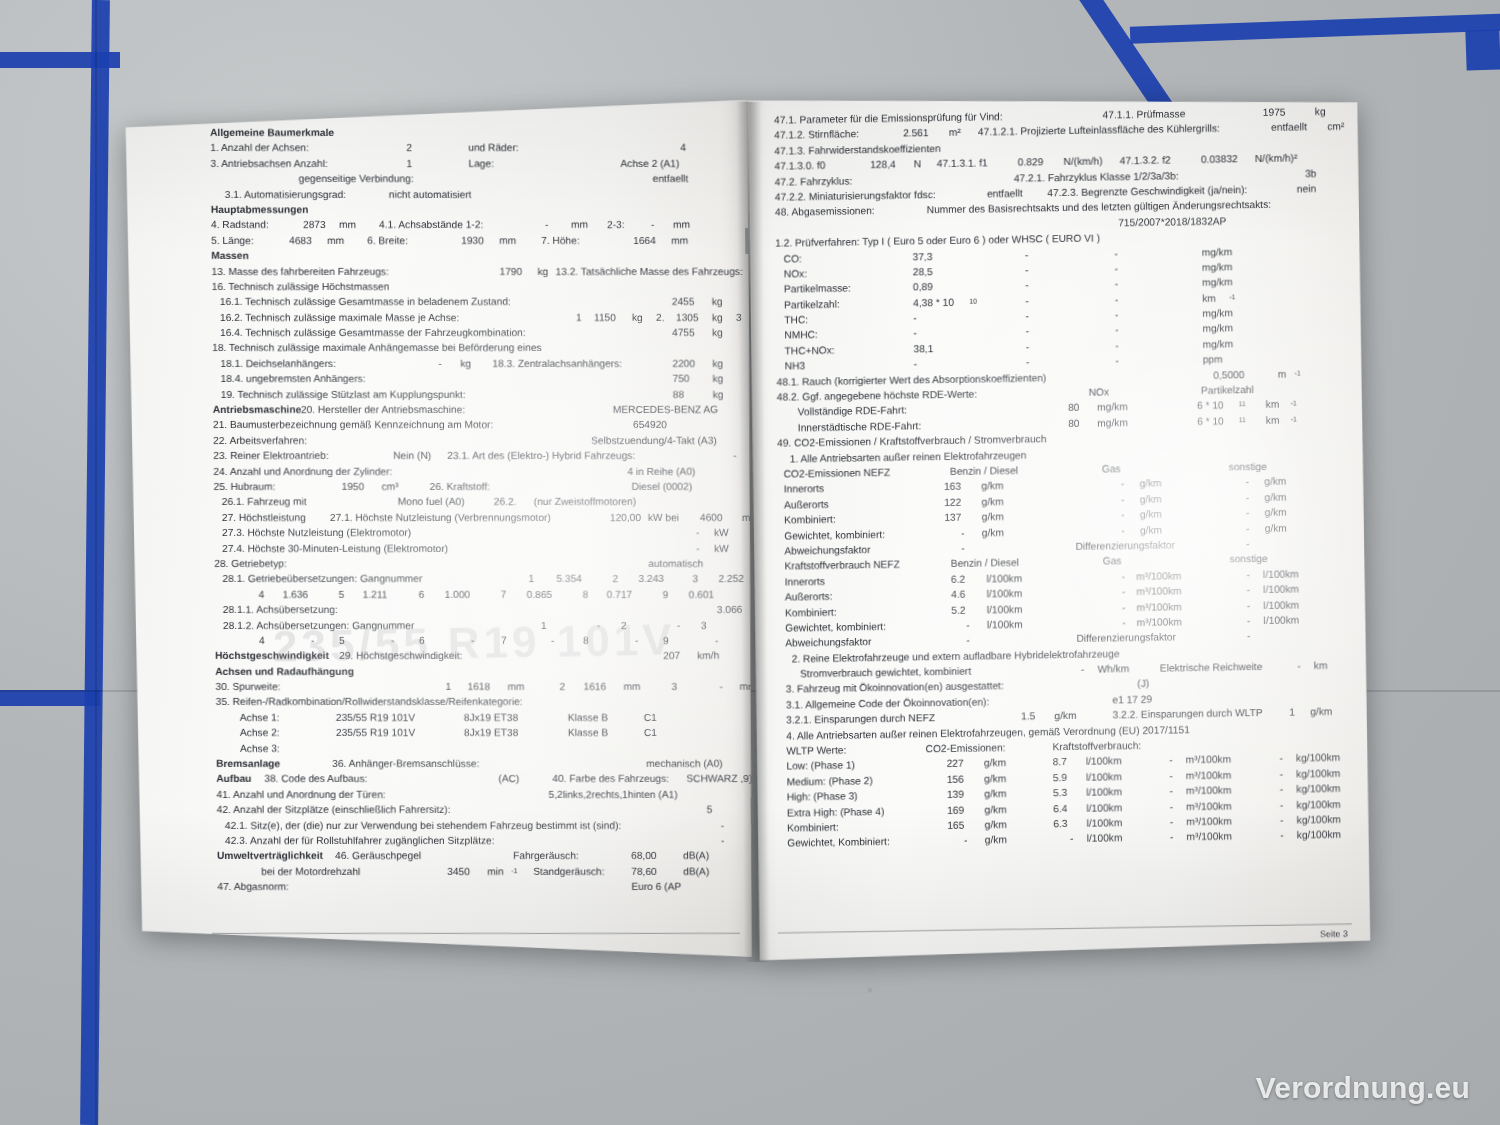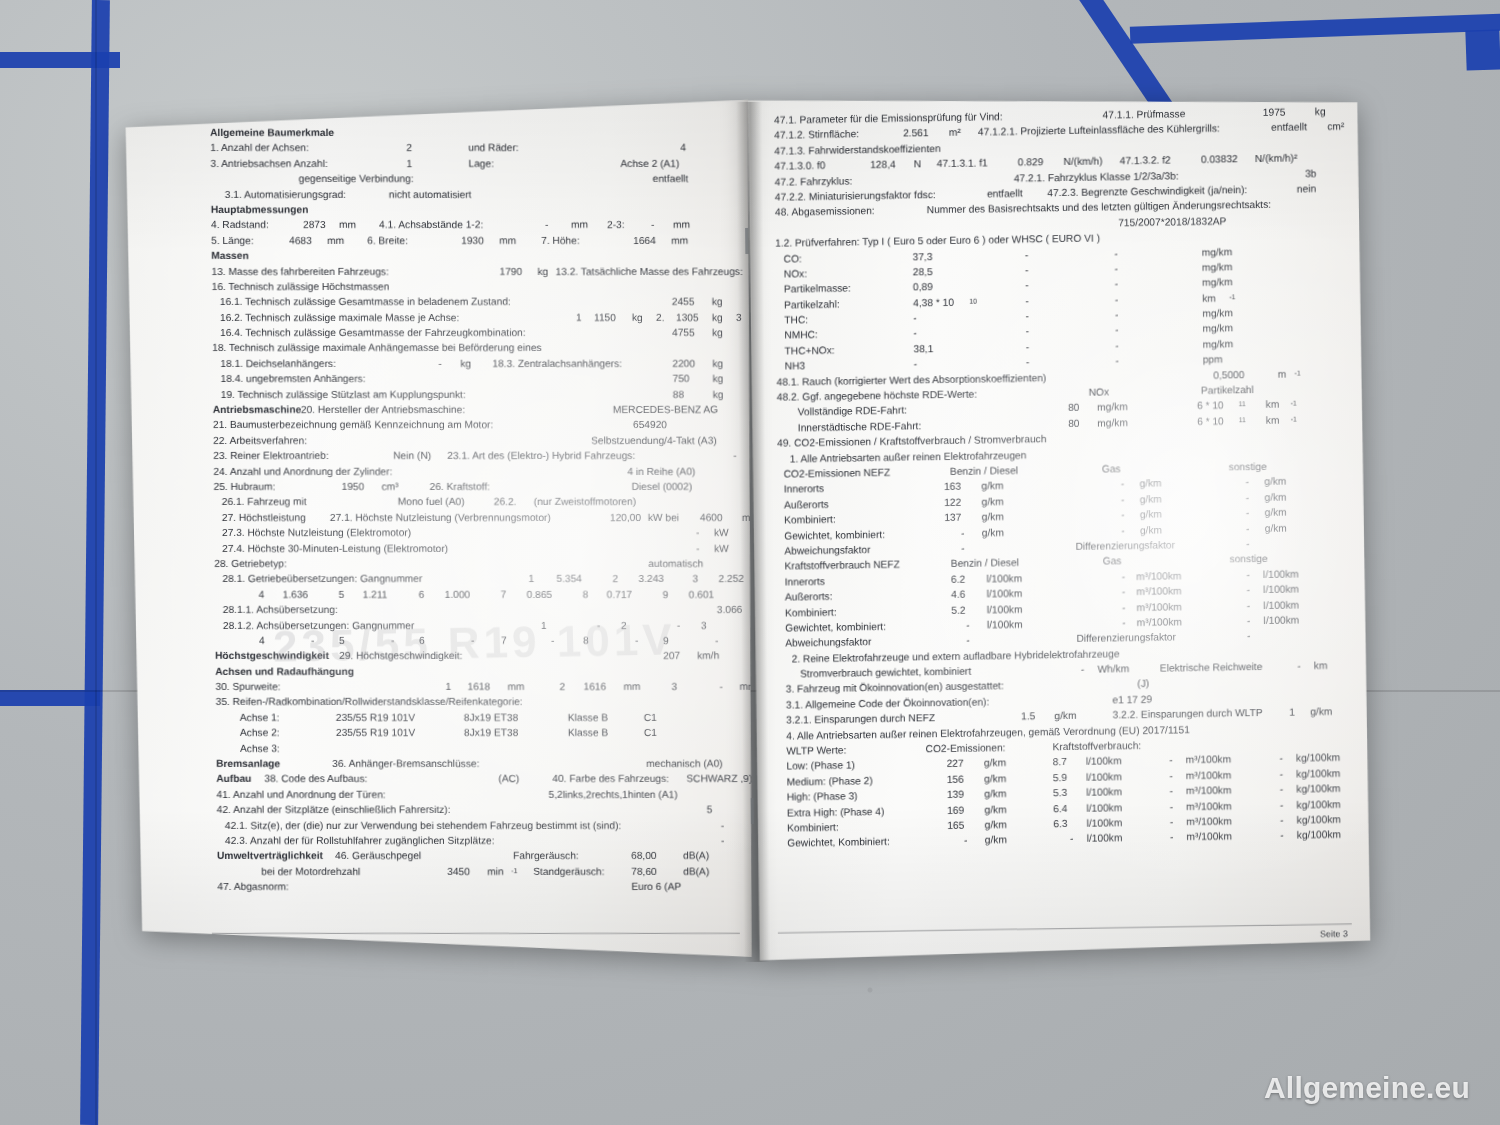--- a/index.html
+++ b/index.html
@@ -867,16 +867,16 @@
       <div class="footer footer-right">Seite 3</div>
       <div class="page-shade"></div>
     </div>
 
     <div class="gutter"></div>
     <div class="staple" style="top:130px"></div>
     <div class="staple" style="top:700px"></div>
   </div>
 
   <div class="brand">
-    <span>Allgemeine.eu</span>
+    <span>Verordnung.eu</span>
   </div>
 
 </div>
 
 </body></html>

